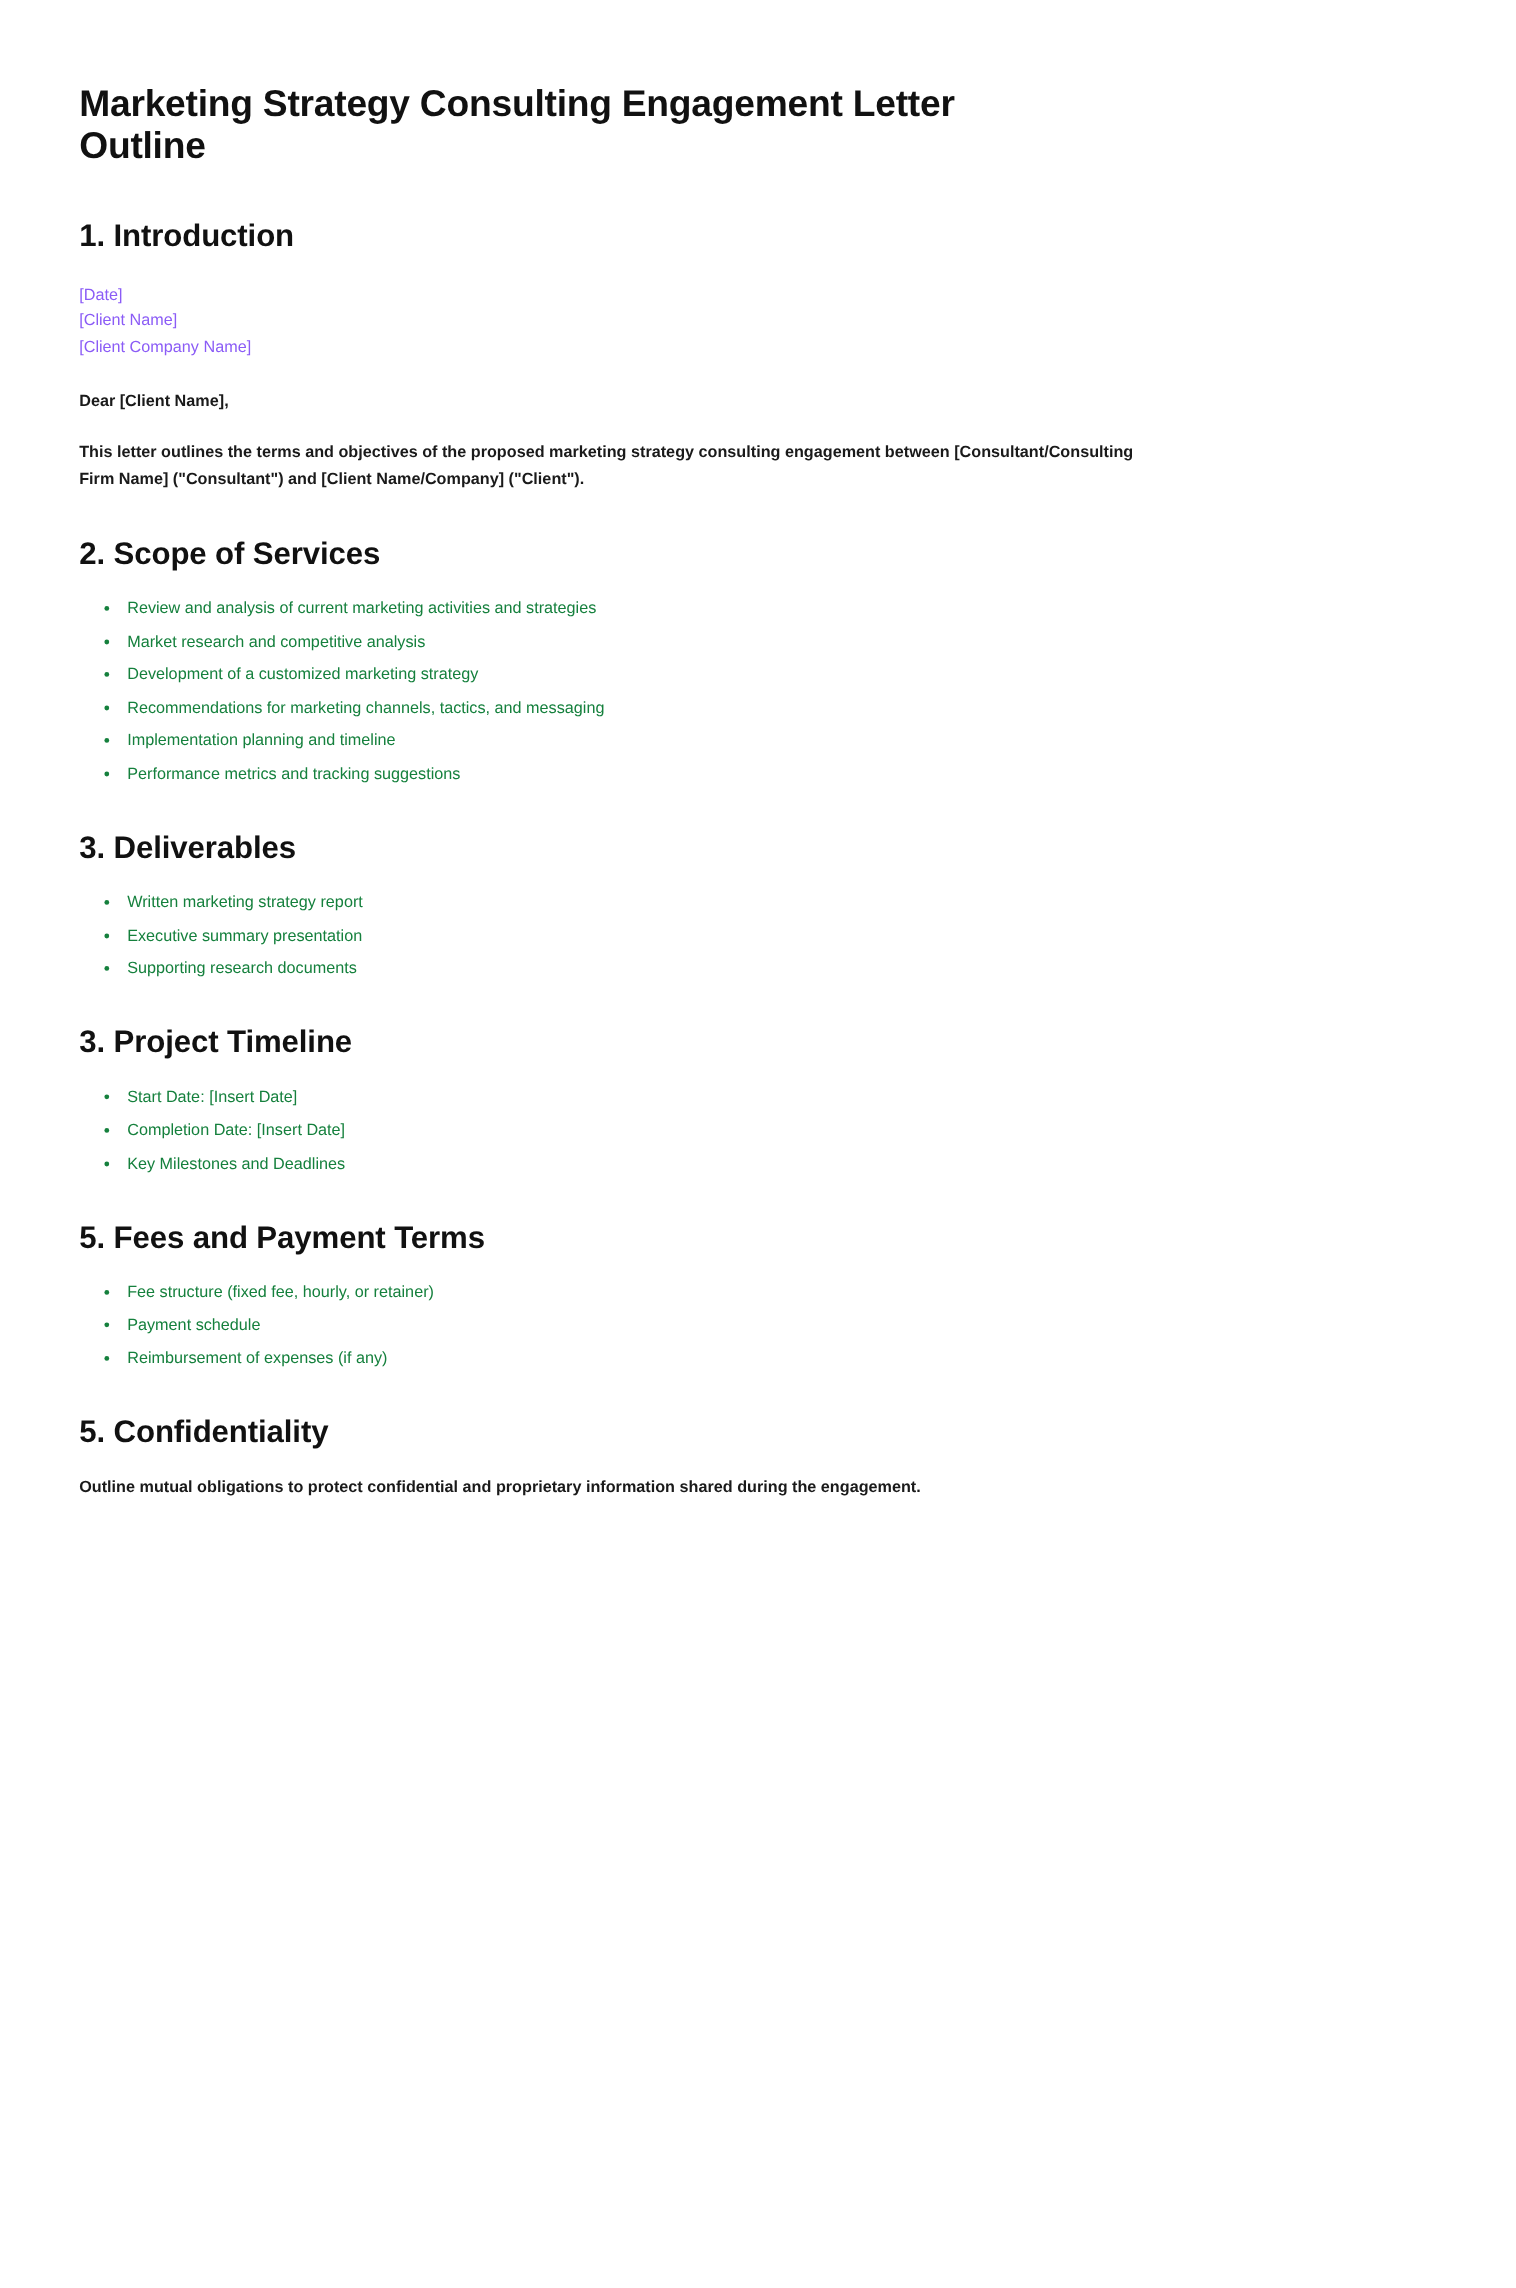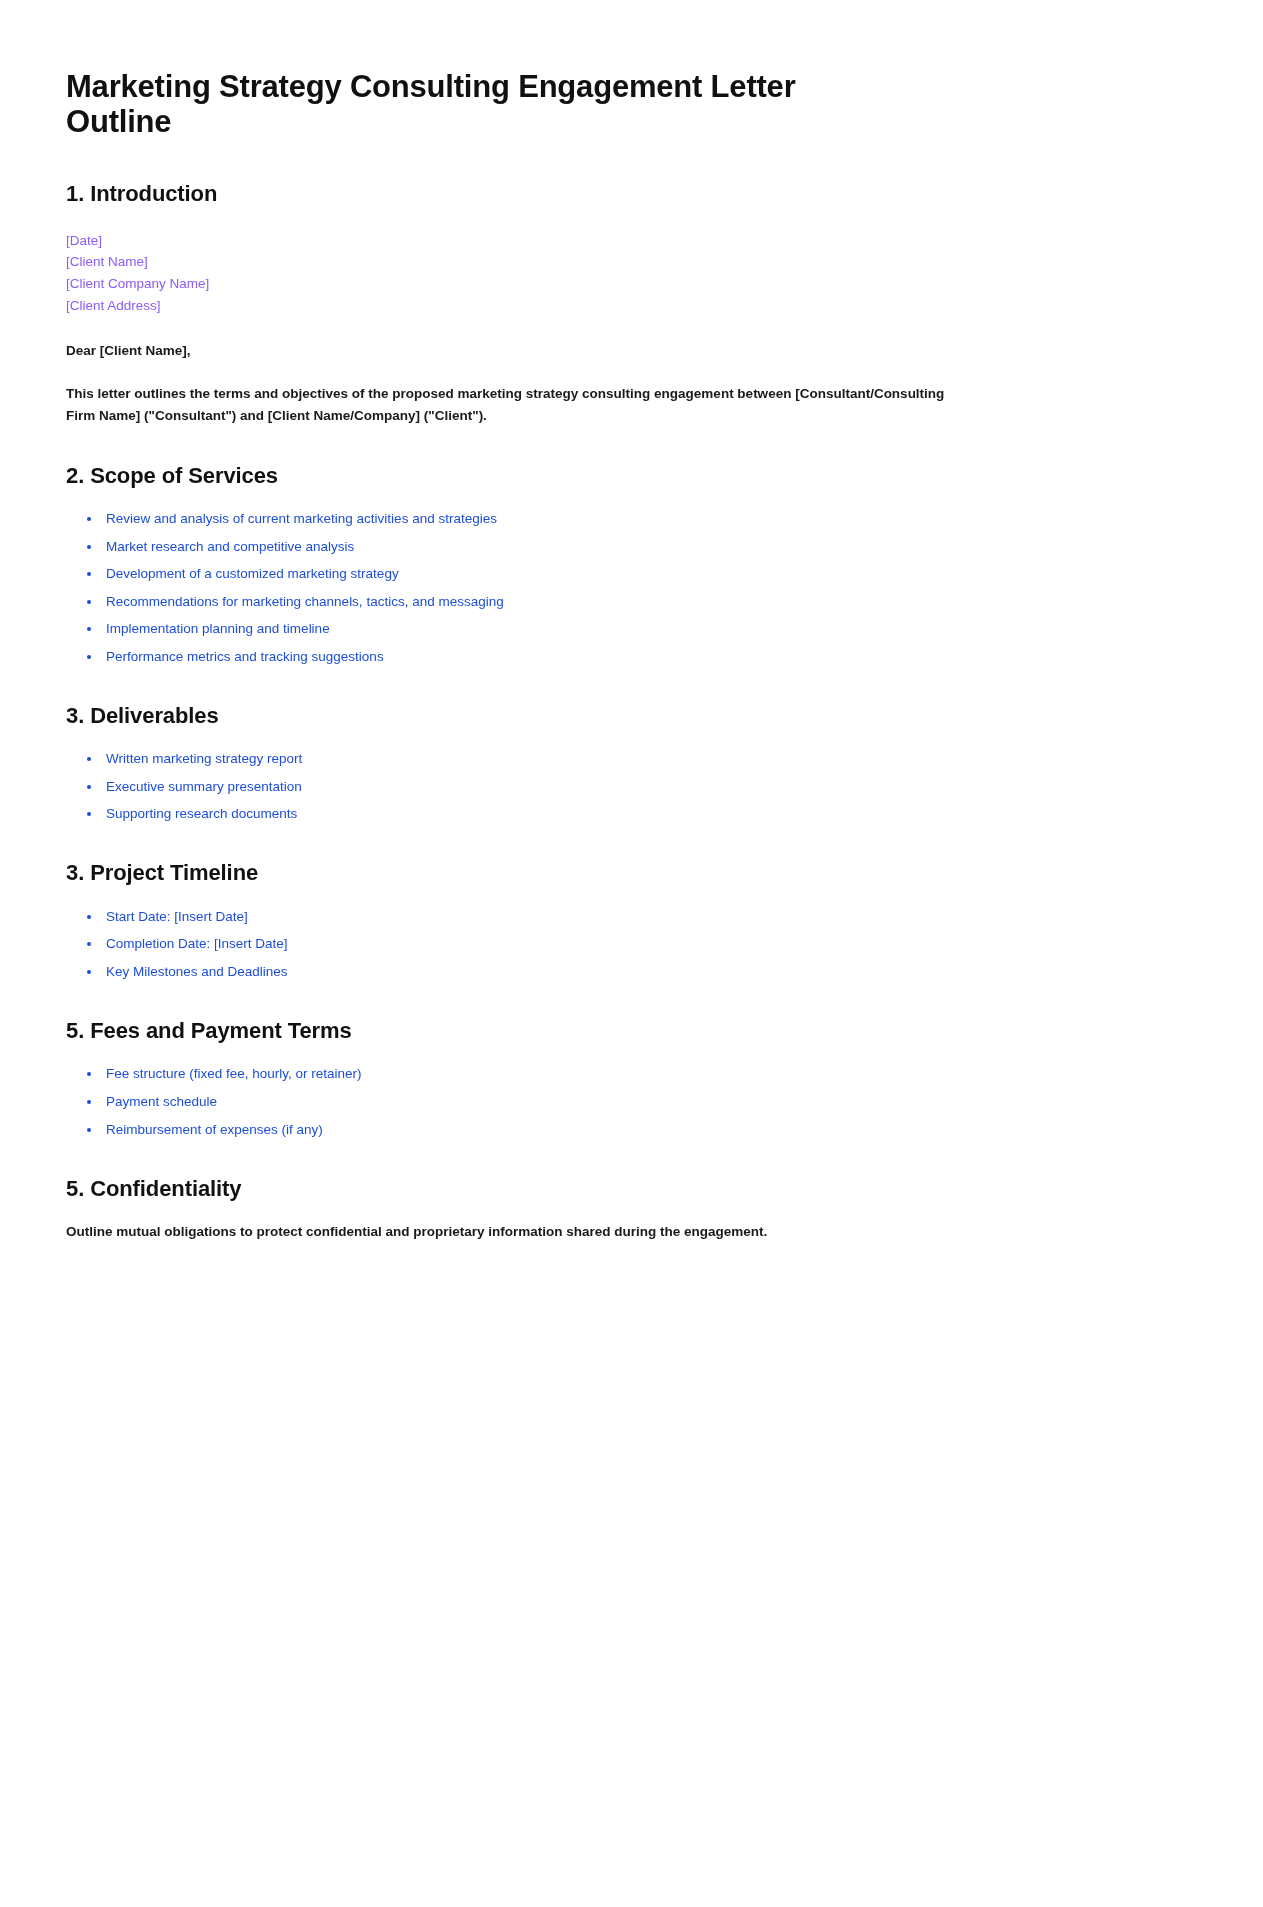--- a/index.html
+++ b/index.html
@@ -28,21 +28,21 @@
     font-weight: bold;
     letter-spacing: -0.2px;
     margin: 14px 0 0 0;
     max-width: 780px;
     color: #111111;
   }
   .section {
     margin-top: 0;
   }
   .section-heading {
-    font-size: 22px;
+    font-size: 26px;
     font-weight: bold;
     line-height: 1.2;
     letter-spacing: -0.1px;
     margin: 36px 0 0 0;
     color: #111111;
   }
   .section-heading.first {
     margin-top: 42px;
   }
   .addr-block {
@@ -66,21 +66,21 @@
     margin-top: 24px;
   }
   ul.bullets {
     margin: 19px 0 0 0;
     padding-left: 36px;
     list-style-type: disc;
   }
   ul.bullets li {
     font-size: 13.5px;
     line-height: 1.56;
-    color: #1d4ed8;
+    color: #15803d;
     margin: 0 0 6.5px 0;
     padding-left: 4px;
   }
   ul.bullets li::marker {
     font-size: 13px;
   }
   .section-body {
     margin-top: 19px;
   }
 </style>
@@ -90,21 +90,20 @@
 <div class="page">
 
   <h1 class="doc-title">Marketing Strategy Consulting Engagement Letter Outline</h1>
 
   <section class="section">
     <h2 class="section-heading first">1. Introduction</h2>
     <div class="addr-block">
       <span class="addr-line">[Date]</span>
       <span class="addr-line">[Client Name]</span>
       <span class="addr-line">[Client Company Name]</span>
-      <span class="addr-line">[Client Address]</span>
     </div>
     <p class="para salutation">Dear [Client Name],</p>
     <p class="para">This letter outlines the terms and objectives of the proposed marketing strategy consulting engagement between [Consultant/Consulting Firm Name] ("Consultant") and [Client Name/Company] ("Client").</p>
   </section>
 
   <section class="section">
     <h2 class="section-heading">2. Scope of Services</h2>
     <ul class="bullets">
       <li>Review and analysis of current marketing activities and strategies</li>
       <li>Market research and competitive analysis</li>

